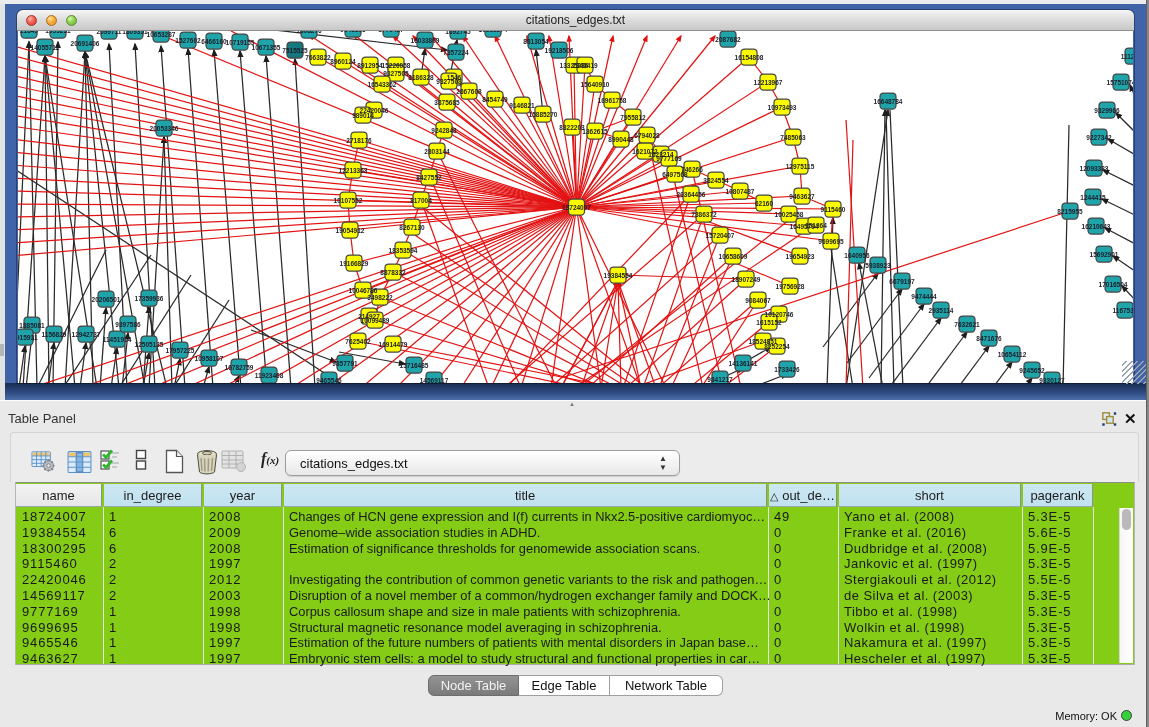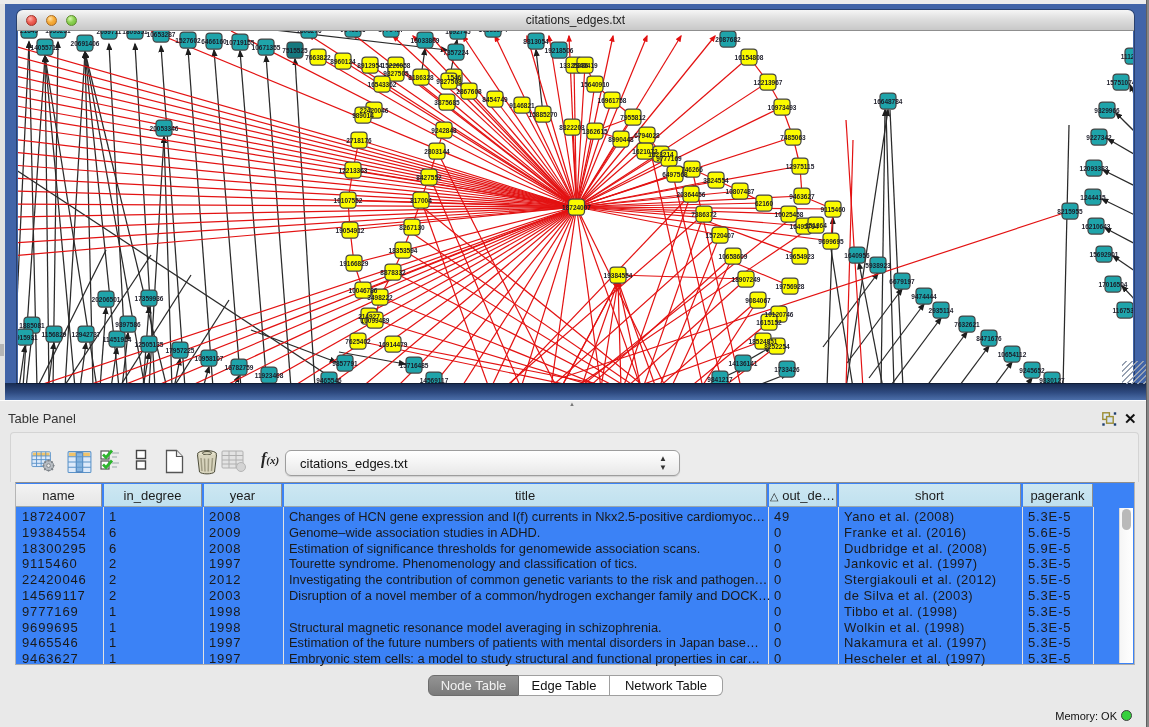--- a/index.html
+++ b/index.html
@@ -24,21 +24,21 @@
 #panel{position:absolute;left:0;top:400px;width:1149px;height:327px;background:#e9e9e9;border-top:1px solid #fdfdfd}
 #ptitle{position:absolute;left:8px;top:10px;font-size:13px;color:#333}
 #collapse{position:absolute;left:569px;top:0px;font-size:6px;color:#777}
 #floatico{position:absolute;left:1102px;top:11px;width:15px;height:14px}
 #closeico{position:absolute;left:1124px;top:9px;font-size:15px;font-weight:bold;color:#111}
 #toolbar{position:absolute;left:10px;top:31px;width:1129px;height:50px;background:#ececec;border:1px solid #d4d4d4;border-bottom:none;border-radius:4px 4px 0 0}
 .ti{position:absolute;top:16px}
 #combo{position:absolute;left:274px;top:17px;width:395px;height:26px;background:linear-gradient(#ffffff,#f1f1f1 60%,#e8e8e8);border:1px solid #9d9d9d;border-radius:6px;box-shadow:0 1px 1px rgba(0,0,0,.12)}
 #combo span{position:absolute;left:14px;top:5px;font-size:13px;color:#111}
 #combo .ar{position:absolute;right:12px;top:3px;font-size:8px;color:#333;line-height:9px;text-align:center}
-#tablebox{position:absolute;left:15px;top:81px;width:1120px;height:183px;background:#3b82f6;border:1px solid #8e8e8e;border-left-color:#b5b5b5;border-right-color:#b5b5b5;border-bottom-color:#ababab}
+#tablebox{position:absolute;left:15px;top:81px;width:1120px;height:183px;background:#84cc16;border:1px solid #8e8e8e;border-left-color:#b5b5b5;border-right-color:#b5b5b5;border-bottom-color:#ababab}
 #thead{position:absolute;left:0;top:1px;height:23px;width:1077px}
 .th{position:absolute;top:0;height:23px;background:linear-gradient(#cde7f2,#c0e1ef);border-right:1px solid #8f8f8f;border-bottom:1px solid #9aa7ad;color:#1c1c1c;font-size:13px;text-align:center;line-height:23px}
 .gl{position:absolute;top:24px;bottom:0;width:1px;background:#e2e2e2}
 #tbody{position:absolute;left:0;top:0;width:1077px;height:181px}
 .tr{position:absolute;left:0;height:16px;width:100%}
 .tr span{position:absolute;top:0px;font-size:13px;color:#1a1a1a;white-space:nowrap}
 .tr .d{letter-spacing:.85px}
 .tr .t{font-size:12.85px}
 .tr .s{letter-spacing:.45px}
 #vscroll{position:absolute;left:1103px;top:25px;width:14px;bottom:1px;background:linear-gradient(90deg,#f6f6f6,#fff);border-left:1px solid #d8d8d8}
@@ -715,21 +715,20 @@
             <span class="d" style="left:193px">2008</span>
             <span class="t" style="left:273px">Estimation of significance thresholds for genomewide association scans.</span>
             <span class="d" style="left:758px">0</span>
             <span class="s" style="left:828px">Dudbridge et al. (2008)</span>
             <span class="d" style="left:1012px">5.9E-5</span>
           </div>
 <div class="tr" style="top:73.4px">
             <span class="d" style="left:6px">9115460</span>
             <span class="d" style="left:93px">2</span>
             <span class="d" style="left:193px">1997</span>
-            <span class="t" style="left:273px">Tourette syndrome. Phenomenology and classification of tics.</span>
             <span class="d" style="left:758px">0</span>
             <span class="s" style="left:828px">Jankovic et al. (1997)</span>
             <span class="d" style="left:1012px">5.3E-5</span>
           </div>
 <div class="tr" style="top:89.2px">
             <span class="d" style="left:6px">22420046</span>
             <span class="d" style="left:93px">2</span>
             <span class="d" style="left:193px">2012</span>
             <span class="t" style="left:273px">Investigating the contribution of common genetic variants to the risk and pathogen…</span>
             <span class="d" style="left:758px">0</span>
@@ -742,20 +741,21 @@
             <span class="d" style="left:193px">2003</span>
             <span class="t" style="left:273px">Disruption of a novel member of a common/hydrogen exchanger family and DOCK…</span>
             <span class="d" style="left:758px">0</span>
             <span class="s" style="left:828px">de Silva et al. (2003)</span>
             <span class="d" style="left:1012px">5.3E-5</span>
           </div>
 <div class="tr" style="top:120.8px">
             <span class="d" style="left:6px">9777169</span>
             <span class="d" style="left:93px">1</span>
             <span class="d" style="left:193px">1998</span>
+            <span class="t" style="left:273px">Corpus callosum shape and size in male patients with schizophrenia.</span>
             <span class="d" style="left:758px">0</span>
             <span class="s" style="left:828px">Tibbo et al. (1998)</span>
             <span class="d" style="left:1012px">5.3E-5</span>
           </div>
 <div class="tr" style="top:136.6px">
             <span class="d" style="left:6px">9699695</span>
             <span class="d" style="left:93px">1</span>
             <span class="d" style="left:193px">1998</span>
             <span class="t" style="left:273px">Structural magnetic resonance model averaging in schizophrenia.</span>
             <span class="d" style="left:758px">0</span>

